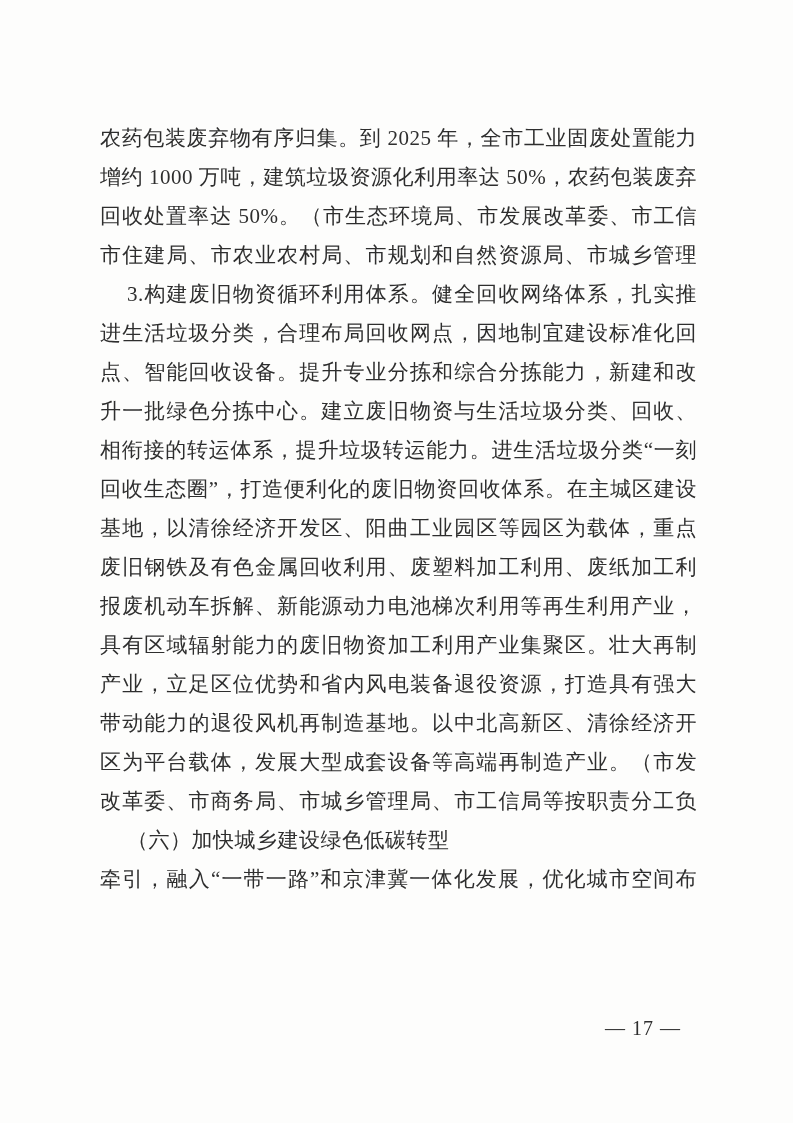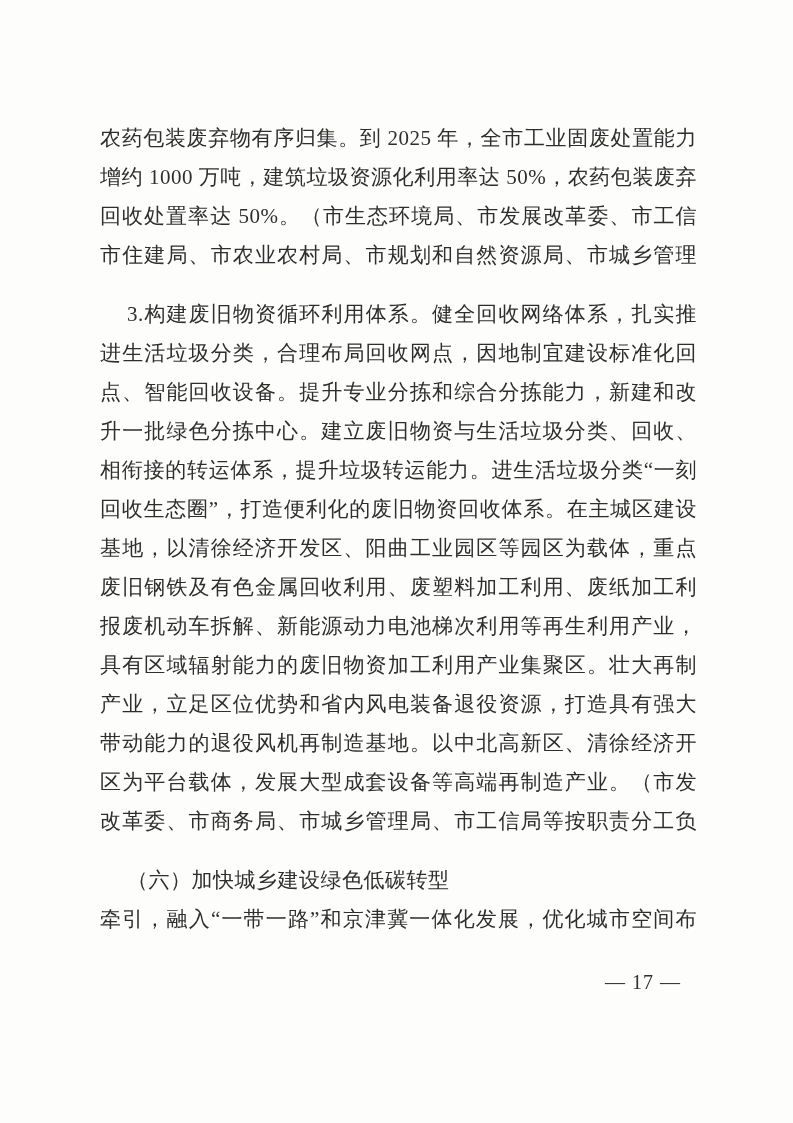--- a/index.html
+++ b/index.html
@@ -30,25 +30,24 @@
     text-align: justify;
     text-align-last: justify;
     overflow: hidden;
     letter-spacing: 0.5px;
   }
   .line.no-just {
     text-align-last: left;
   }
   .line.indent {
     text-indent: 27px;
-    margin-top: 20px;
   }
   .page-number {
     position: absolute;
-    top: 970px;
+    top: 1016px;
     left: 598px;
     width: 90px;
     height: 24px;
     line-height: 24px;
     font-size: 20px;
     text-align: center;
     letter-spacing: 1px;
     color: #2e2e2e;
   }
 </style>

